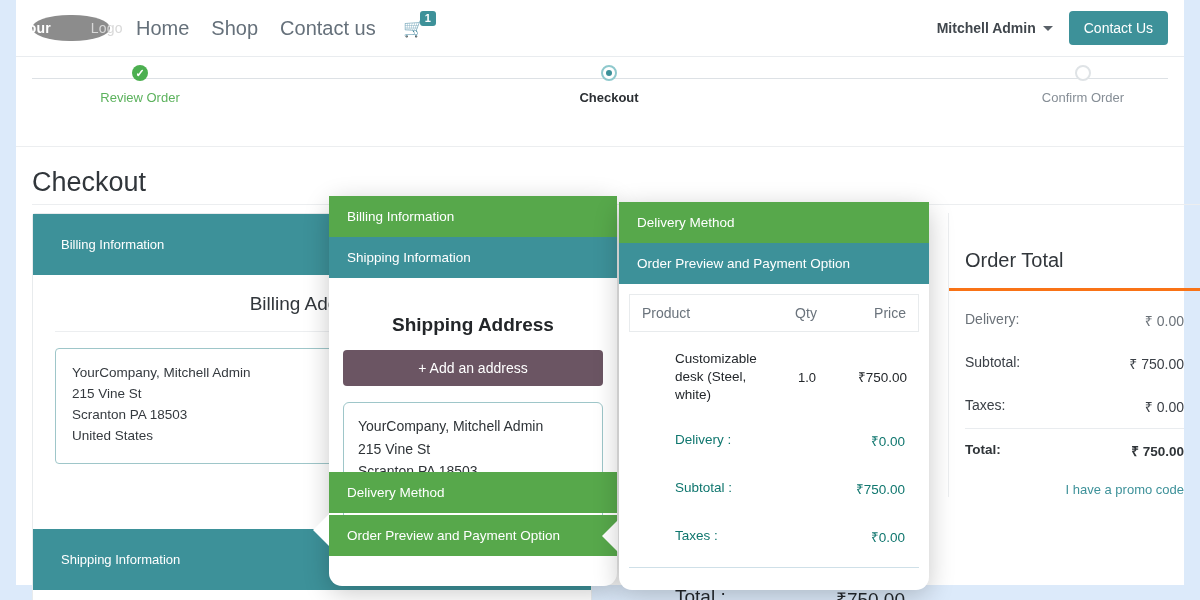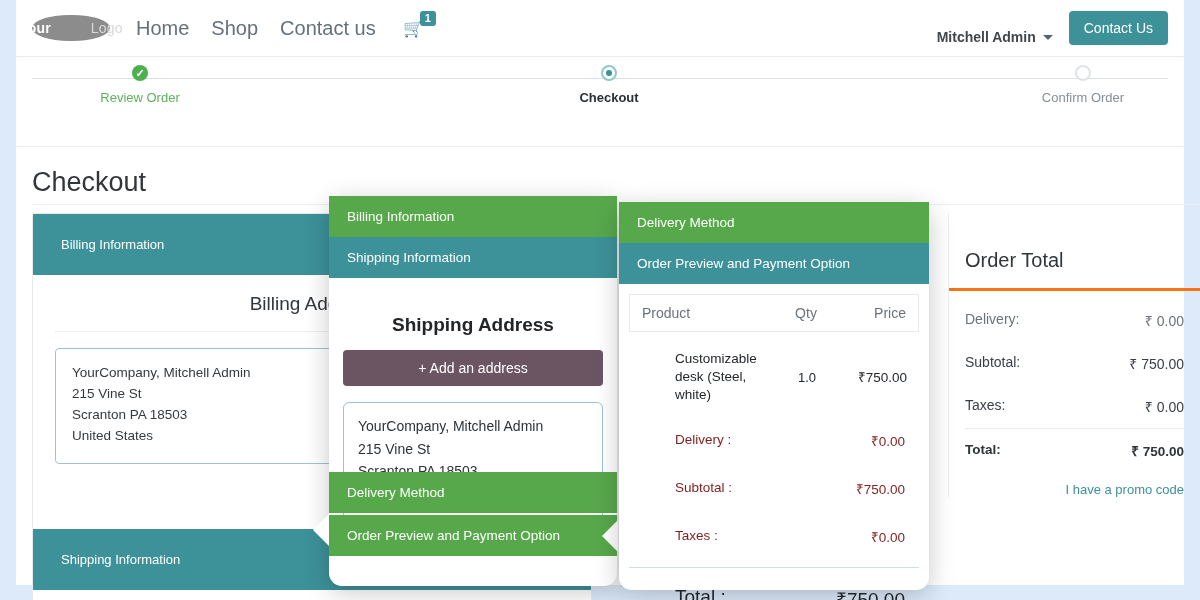--- a/index.html
+++ b/index.html
@@ -54,21 +54,21 @@
   .cart-icon { font-size: 17px; color: #5c6670; line-height: 1; }
   .cart-badge {
     position: absolute; left: 16px; top: -9px;
     background: #3d9199; color: #fff;
     border-radius: 3px;
     font-size: 11px; font-weight: 700;
     padding: 1px 5px 2px 5px;
     line-height: 1.1;
   }
   .nav-right {
-    margin-left: auto; display: flex; align-items: flex-end; gap: 16px;
+    margin-left: auto; display: flex; align-items: center; gap: 16px;
     padding-right: 16px;
   }
   .user-menu {
     color: #41474d; font-size: 14px; font-weight: 700;
     display: flex; align-items: center; gap: 7px;
     cursor: pointer;
   }
   .caret {
     width: 0; height: 0;
     border-left: 5px solid transparent;
@@ -286,21 +286,21 @@
   .prod-row {
     display: flex; align-items: center;
     font-size: 13.5px; color: #23272b;
     padding: 12px 12px 12px 12px;
   }
   .prod-row .col-prod { padding-left: 34px; line-height: 1.35; }
   .prod-row .col-qty { font-size: 13px; }
   .prod-row .col-price { font-weight: 400; }
   .fc-line {
     display: flex; justify-content: space-between;
-    font-size: 13.5px; color: #7f1d1d;
+    font-size: 13.5px; color: #0f766e;
     padding: 15px 14px 15px 46px;
   }
   .fc-total {
     display: flex; justify-content: space-between;
     font-size: 19px; color: #1e2226;
     padding: 18px 14px 10px 46px;
     border-top: 1px solid #cfe0e8;
     margin-top: 6px;
   }
 </style>

